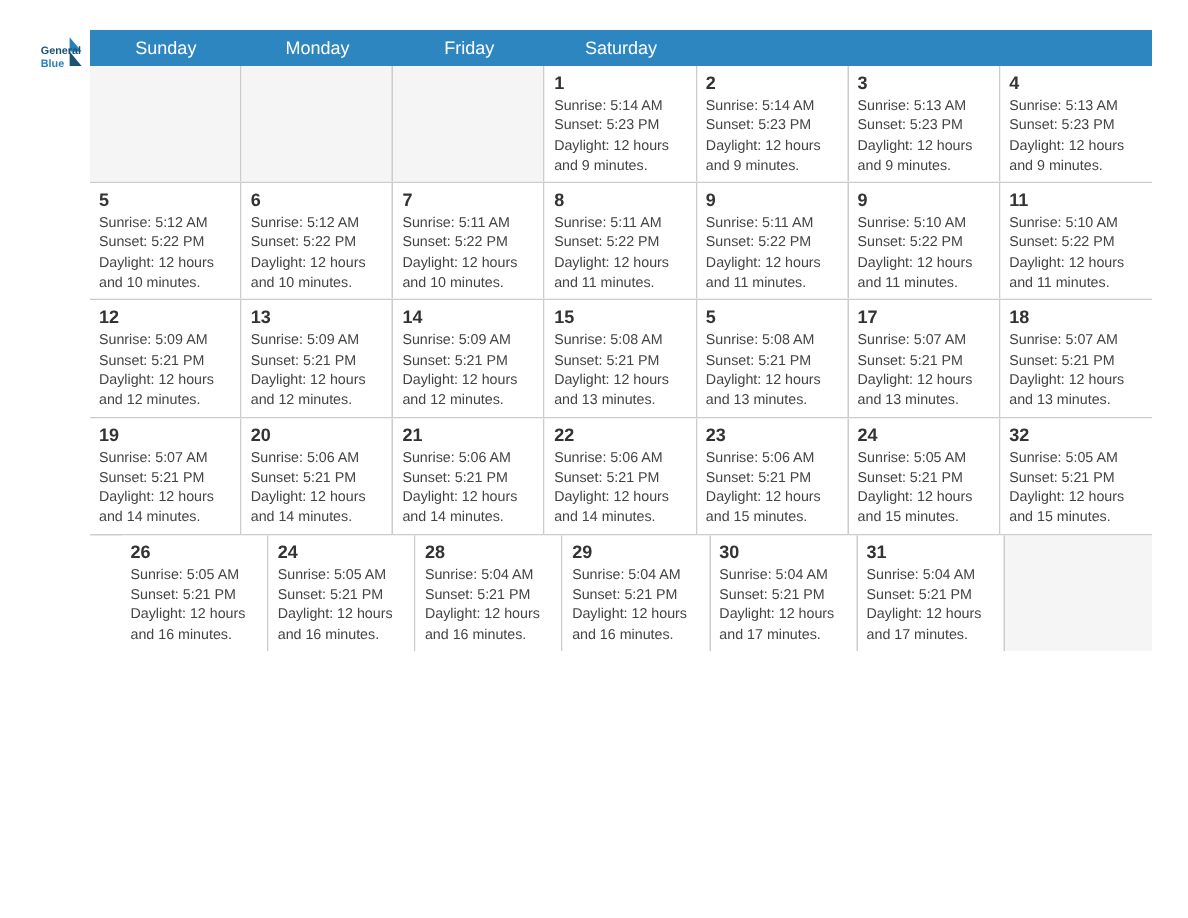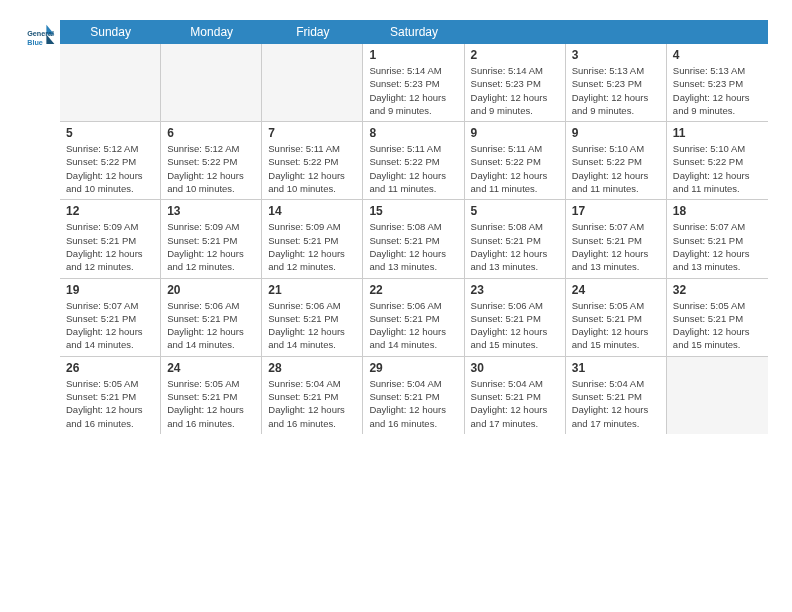--- a/index.html
+++ b/index.html
@@ -74,20 +74,21 @@
       flex: 1;
     }
     .cal-row {
       display: grid;
       grid-template-columns: repeat(7, 1fr);
       flex: 1;
       border-bottom: 1px solid #ccc;
     }
     .cal-row:last-child {
       border-bottom: none;
+      margin-left: 21px;
     }
     .cal-cell {
       border-right: 1px solid #ccc;
       padding: 4px 6px;
       font-size: 10px;
       color: #333;
       background: #fff;
       min-height: 0;
     }
     .cal-cell:last-child {

